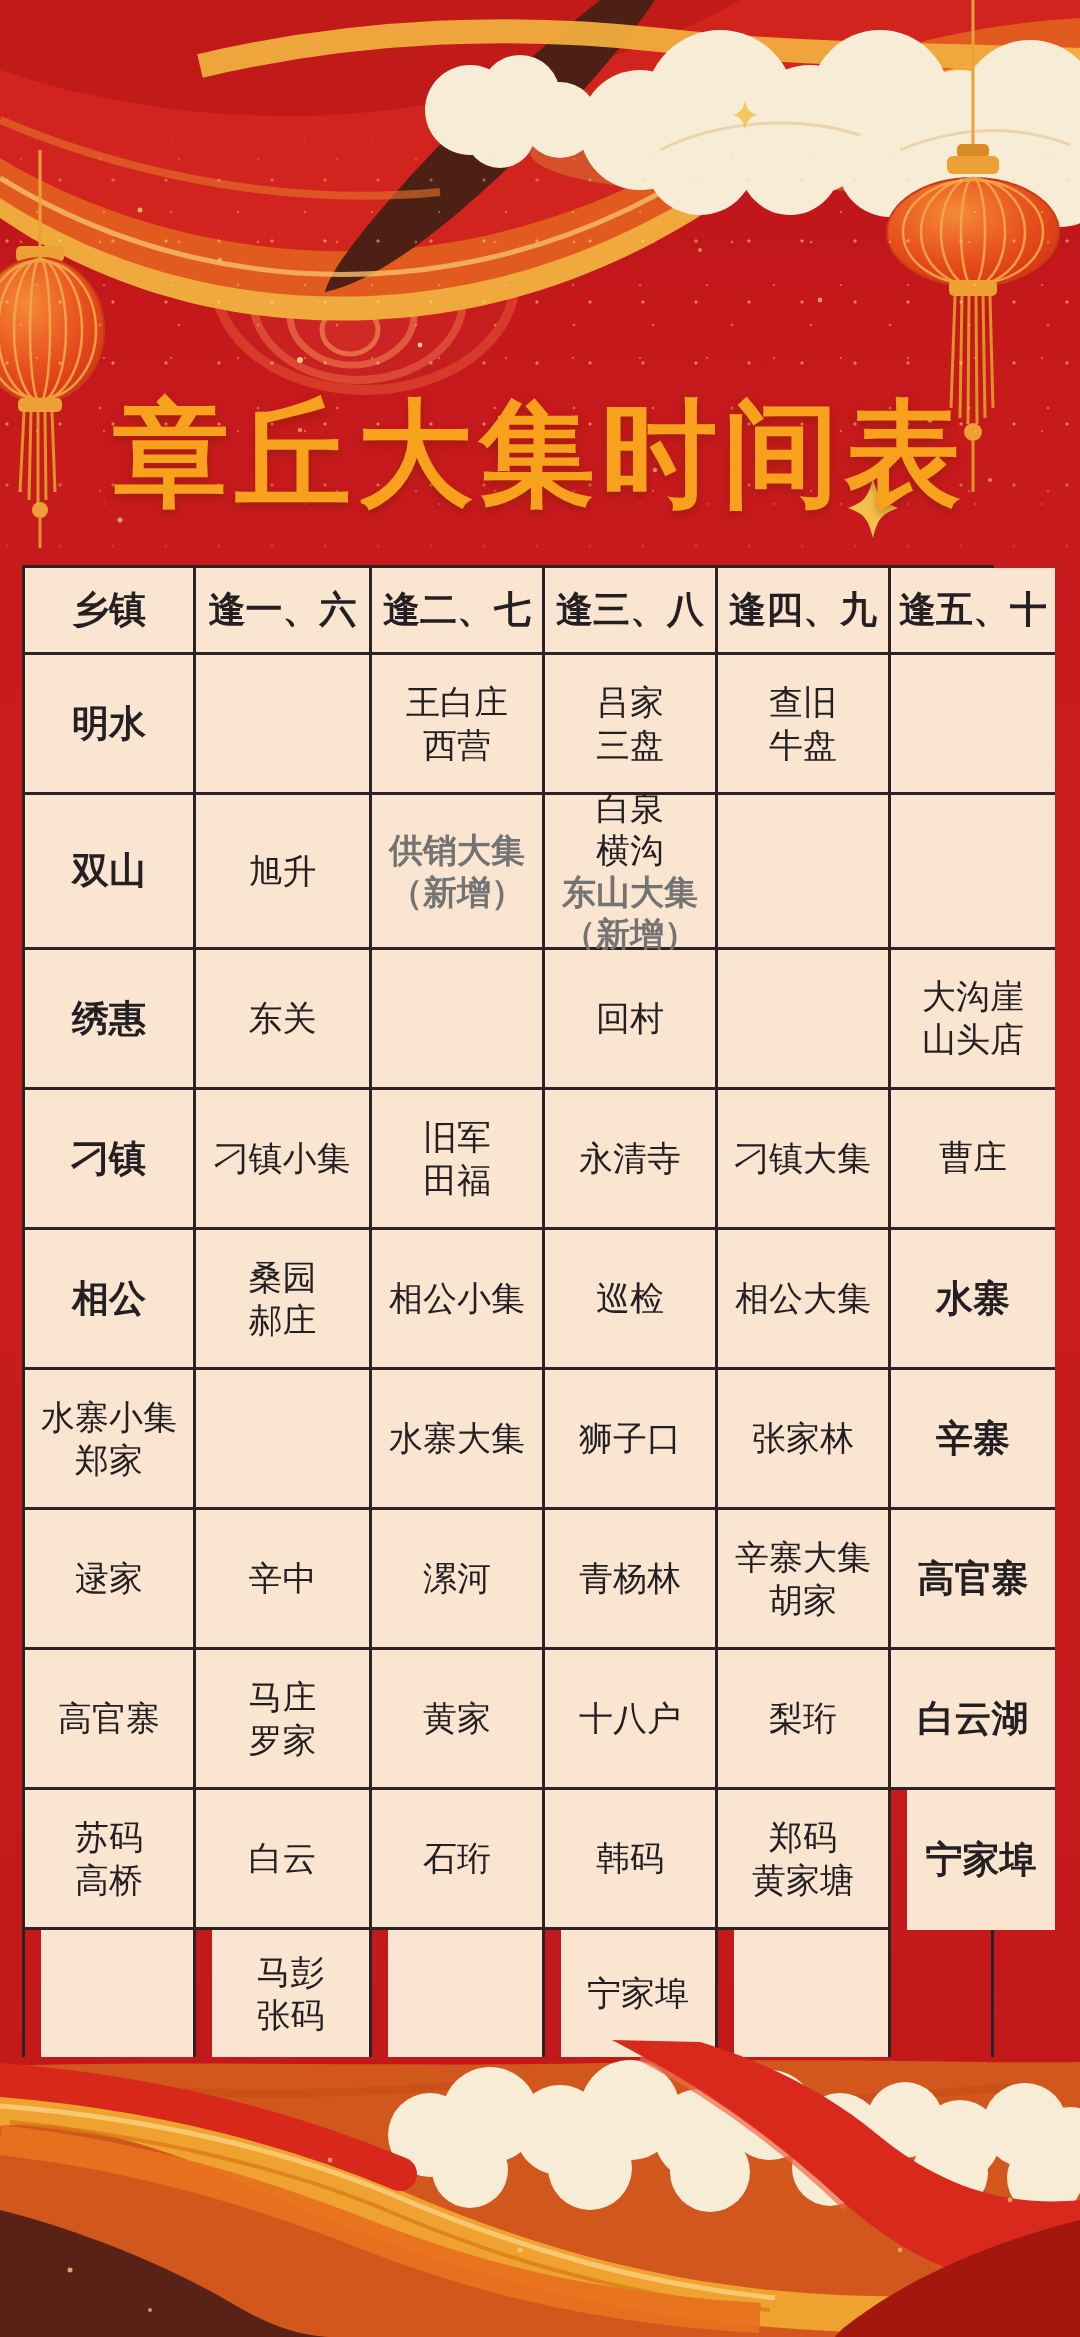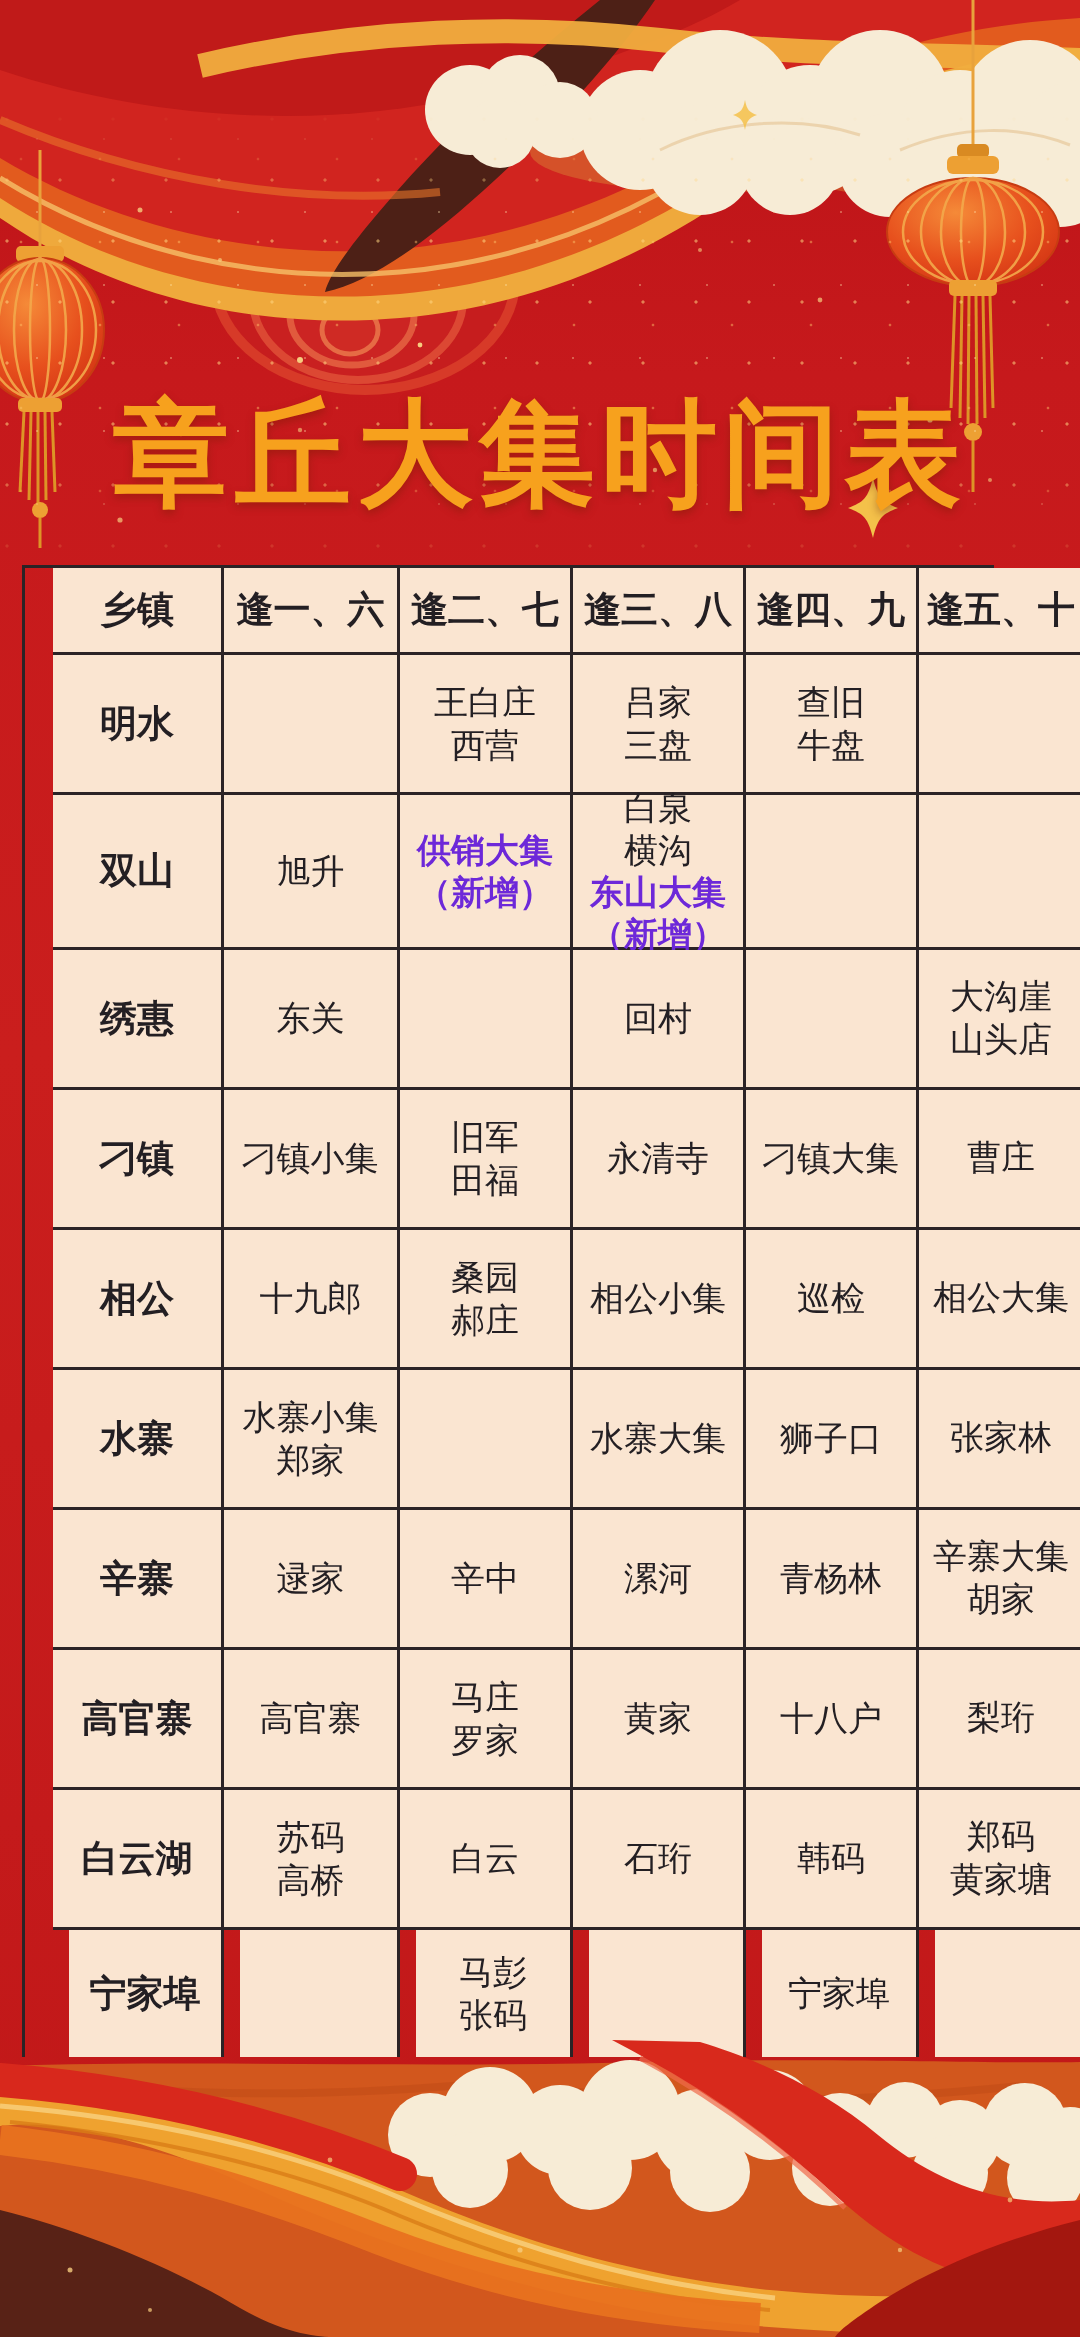--- a/index.html
+++ b/index.html
@@ -16,29 +16,29 @@
       radial-gradient(circle at 21px 49px, rgba(255,198,108,.45) 1.1px, transparent 1.7px);
     background-size:53px 61px,67px 73px,79px 83px;
     -webkit-mask-image:linear-gradient(180deg,transparent,#000 22%,#000 72%,transparent);
     mask-image:linear-gradient(180deg,transparent,#000 22%,#000 72%,transparent);}
   .title{position:absolute;left:0;top:388px;width:1080px;height:132px;line-height:132px;
     text-align:center;font-size:116px;font-weight:700;letter-spacing:6px;color:#f7a11d;
     text-shadow:0 4px 8px rgba(110,30,0,.4);}
   .grid{position:absolute;left:22px;top:565px;width:972px;box-sizing:border-box;
     border:3px solid #2b2326;border-bottom:none;display:grid;
     grid-template-columns:171px 176px 173px 173px 173px 164px;
-    grid-template-rows:87px 140px 155px 140px 140px 140px 140px 140px 140px 140px 127px;padding-left:28px;}
+    grid-template-rows:87px 140px 155px 140px 140px 140px 140px 140px 140px 140px 127px;}
   .c{box-sizing:border-box;background:#fae5d1;border-right:3px solid #2b2326;border-bottom:3px solid #2b2326;
     display:flex;flex-direction:column;align-items:center;justify-content:center;
     text-align:center;font-size:34px;color:#231f23;overflow:visible;}
   .c:nth-child(6n){border-right:none;font-family:Liberation Serif, serif;}
   .c.lastrow{border-bottom:none;margin-left:16px;}
   .c.head,.c.town{font-weight:700;font-size:37px;}
   .seg{line-height:1.24;}
-  .seg.red{color:#6d28d9;font-weight:700;}
+  .seg.red{color:#737373;font-weight:700;}
 </style>
 </head>
 <body>
 
 <div class="poster">
 
   <svg class="deco deco-top" viewBox="0 0 1080 560">
     <defs>
       <radialGradient id="lgrad" cx="40%" cy="32%" r="80%">
         <stop offset="0%" stop-color="#f58a38"></stop>
@@ -215,23 +215,20 @@
         <div class="seg">永清寺</div>
       </div>
       <div class="c">
         <div class="seg">刁镇大集</div>
       </div>
       <div class="c">
         <div class="seg">曹庄</div>
       </div>
       <div class="c town">相公</div>
       <div class="c">
-        <div class="seg">十九郎</div>
-      </div>
-      <div class="c">
         <div class="seg">桑园<br>郝庄</div>
       </div>
       <div class="c">
         <div class="seg">相公小集</div>
       </div>
       <div class="c">
         <div class="seg">巡检</div>
       </div>
       <div class="c">
         <div class="seg">相公大集</div>

